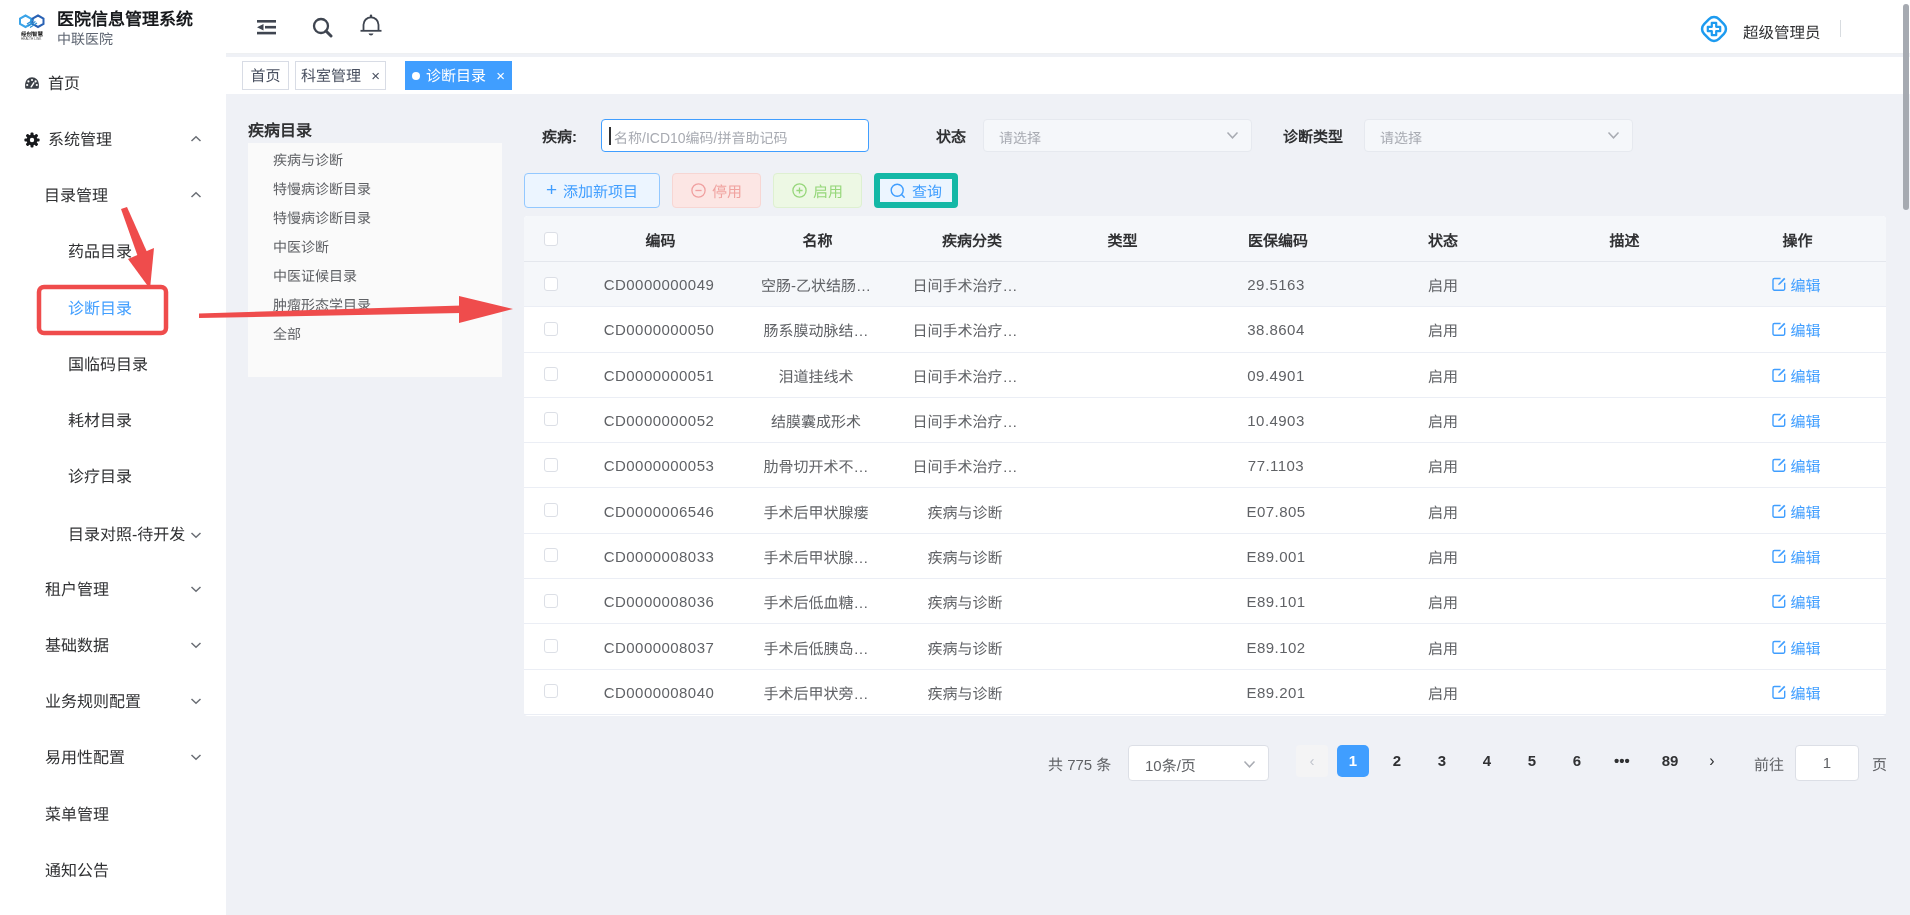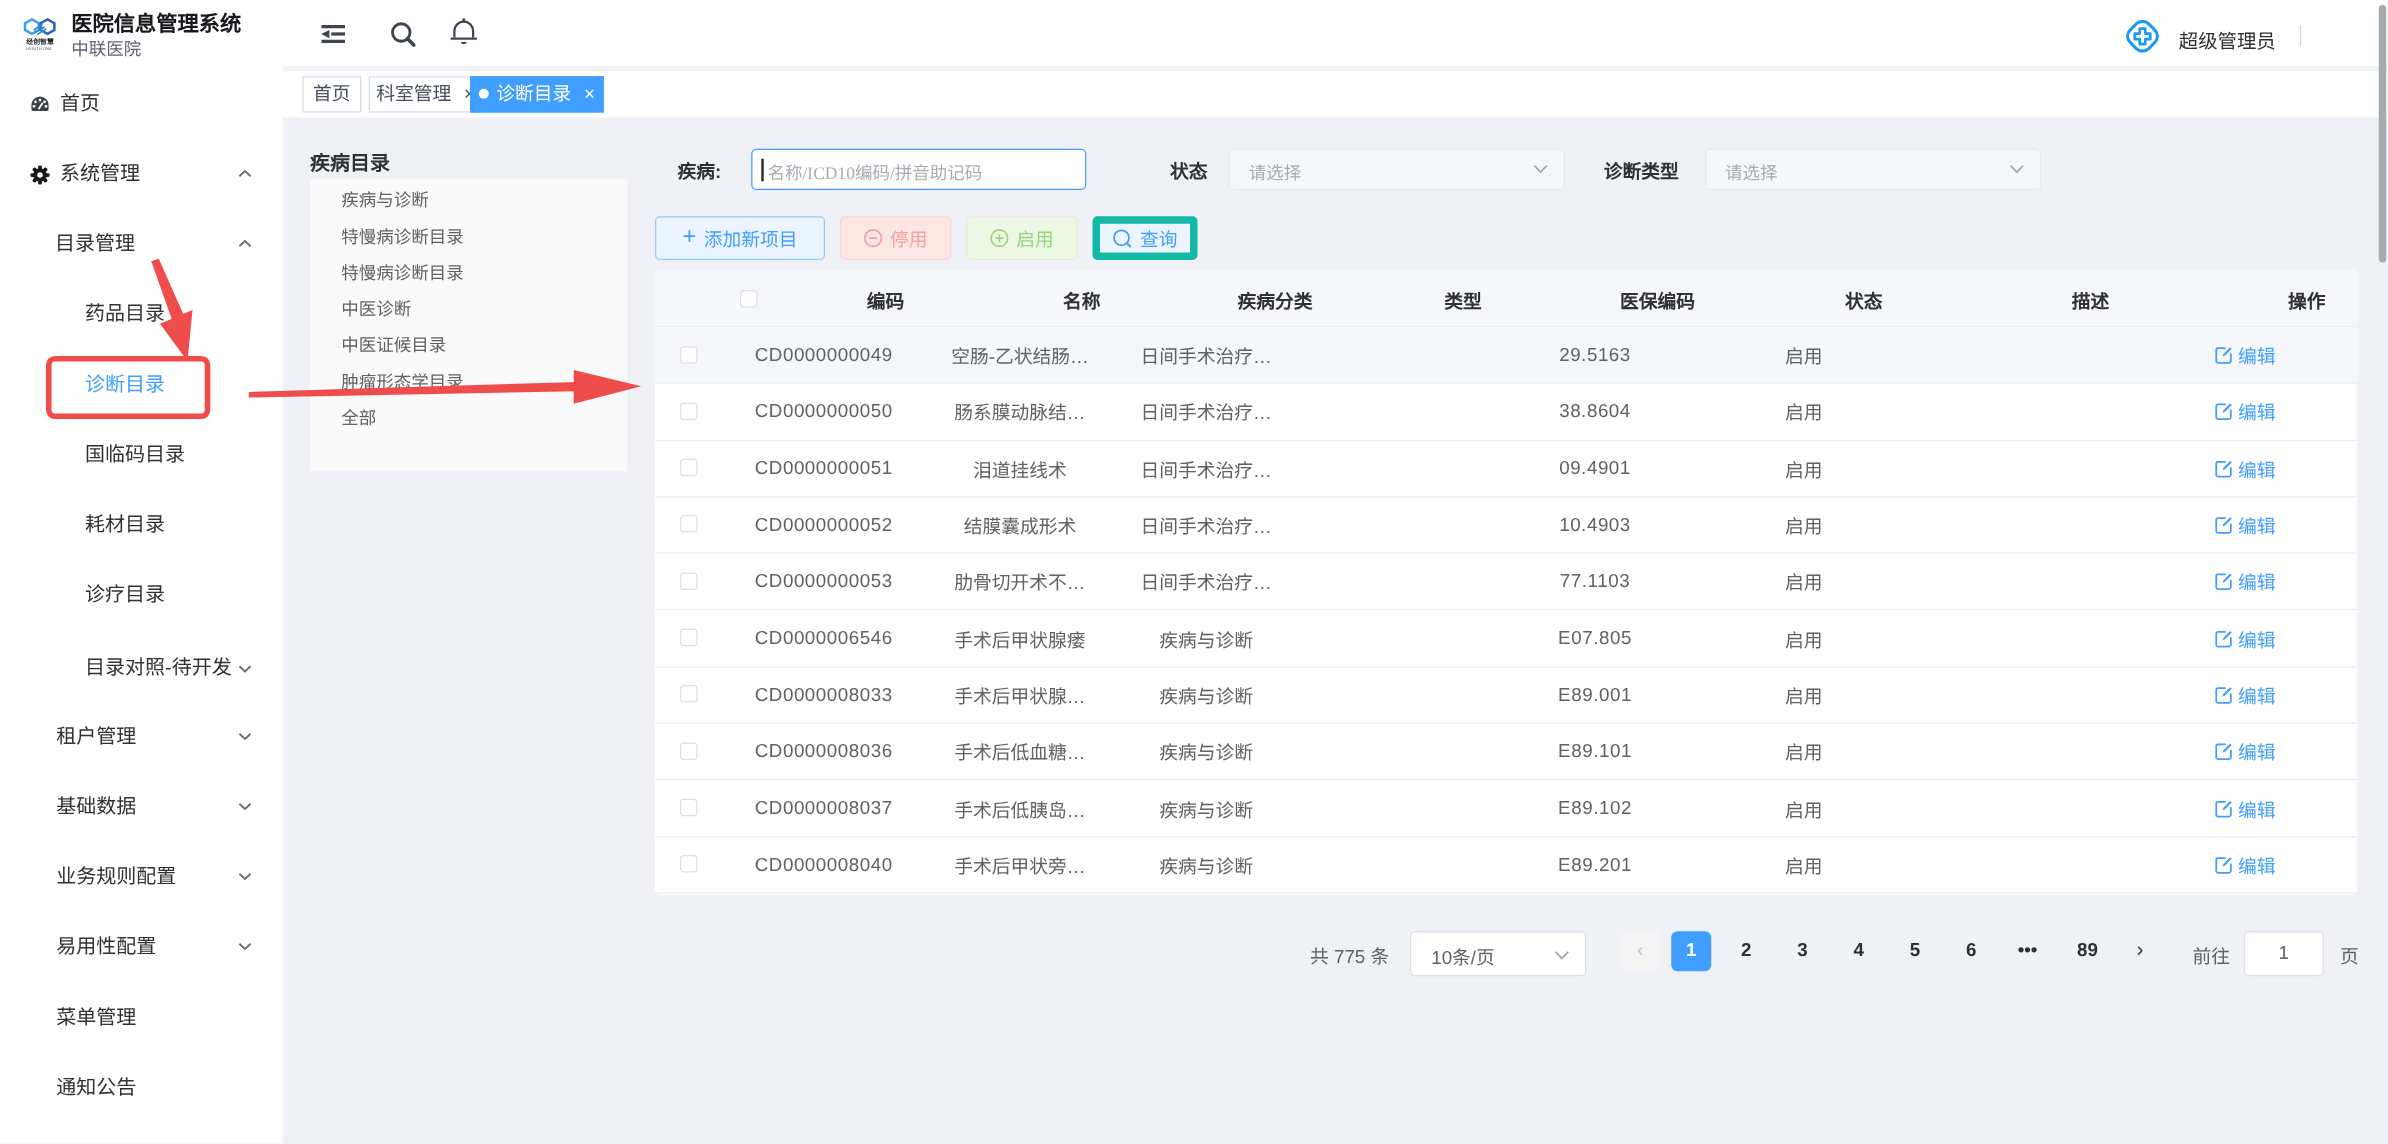--- a/index.html
+++ b/index.html
@@ -22,32 +22,32 @@
 .tab .x { font-size:15px; margin-left:6px; }
 
 #content { position:absolute; left:226px; top:94px; width:1684px; height:821px; background:#eff1f6; }
 
 #cat-title { position:absolute; left:248px; top:117px; font-size:16px; font-weight:bold; color:#303133; }
 #cat-panel { position:absolute; left:248px; top:143px; width:254px; height:234px; background:#fafafa; padding-top:2.5px; }
 .cat-item { height:29px; line-height:29px; padding-left:25px; font-size:14px; color:#606266; }
 
 .flabel { position:absolute; top:125px; font-size:15px; font-weight:bold; color:#303133; }
 .finput { position:absolute; top:119px; height:33px; border-radius:4px; font-size:14px; }
-#inp1 { left:601px; width:268px; background:#fff; border:1px solid #409eff;font-family:Liberation Serif, serif; }
+#inp1 { left:601px; width:268px; background:#fff; border:1px solid #409eff; }
 #inp1 .ph { position:absolute; left:12px; top:7px; color:#a8abb2; }
 #inp1 .caret { position:absolute; left:7px; top:7px; width:1.5px; height:18px; background:#303133; }
 .fselect { background:#f5f7fa; border:1px solid #e6e9ef; }
 .fselect .ph { position:absolute; left:15px; top:7px; color:#a8abb2; }
 .fselect svg { position:absolute; right:12px; top:11px; }
 
 .btn { position:absolute; top:173px; height:35px; border-radius:4px; font-size:15px; display:flex; align-items:center; justify-content:center; gap:6px; }
 
 #card { position:absolute; left:524px; top:216px; width:1362px; height:500px; background:#fff; border-radius:4px; font-size:15px; }
 #thead { position:absolute; left:0; top:0; width:1362px; height:46px; background:#f5f7fa; border-bottom:1px solid #e4e7ed; border-radius:4px 4px 0 0; }
-#thead span { position:absolute; top:13px; transform:translateX(-50%); font-weight:bold; color:#303133; white-space:nowrap;margin-left:48px; }
+#thead span { position:absolute; top:13px; transform:translateX(-50%); font-weight:bold; color:#303133; white-space:nowrap; }
 .trow { position:absolute; left:0; width:1362px; height:45.3px; border-bottom:1px solid #ebeef5; }
 .trow span { position:absolute; top:50%; transform:translate(-50%,-50%); color:#606266; white-space:nowrap; }
 .trow .lt, #tbl-lt { letter-spacing:0.45px; }
 .cb { position:absolute; width:14px; height:14px; border:1px solid #dcdfe6; border-radius:3px; background:#fff; left:20px; top:14.5px; }
 .edit { color:#409eff !important; }
 .edit svg { vertical-align:-1px; margin-right:4px; }
 
 #pager { position:absolute; top:735px; left:0; width:1910px; height:52px; font-size:15px; color:#606266; }
 .pg { position:absolute; }
 .pnum { top:10px; width:32px; height:32px; line-height:32px; text-align:center; color:#303133; font-weight:bold; font-size:15px; }
@@ -181,21 +181,21 @@
       <rect x="6.5" y="6.5" width="21" height="21" rx="7" fill="none" stroke="#1d9bf0" stroke-width="2.5" transform="rotate(45 17 17)"></rect>
       <path d="M14.8 10.8 h4.4 v4 h4 v4.4 h-4 v4 h-4.4 v-4 h-4 v-4.4 h4 z" fill="none" stroke="#1d9bf0" stroke-width="2.2" stroke-linejoin="round"></path>
     </svg>
   <div class="abs" style="left:1517px;top:20px;font-size:15.5px;color:#303133">超级管理员</div>
   <div class="abs" style="left:1614px;top:20px;width:1px;height:17px;background:#d8dce0"></div>
 </div>
 
 <div id="tabstrip">
   <div class="tab" style="left:16px;width:47px">首页</div>
   <div class="tab" style="left:69px;width:91px">科室管理 <span class="x">×</span></div>
-  <div class="tab active" style="left:150px;width:107px"><span class="dot"></span>诊断目录 <span class="x">×</span></div>
+  <div class="tab active" style="left:179px;width:107px"><span class="dot"></span>诊断目录 <span class="x">×</span></div>
 </div>
 
 <div id="content"></div>
 <div id="cat-title">疾病目录</div>
 <div id="cat-panel">
   <div class="cat-item">疾病与诊断</div>
   <div class="cat-item">特慢病诊断目录</div>
   <div class="cat-item">特慢病诊断目录</div>
   <div class="cat-item">中医诊断</div>
   <div class="cat-item">中医证候目录</div>

